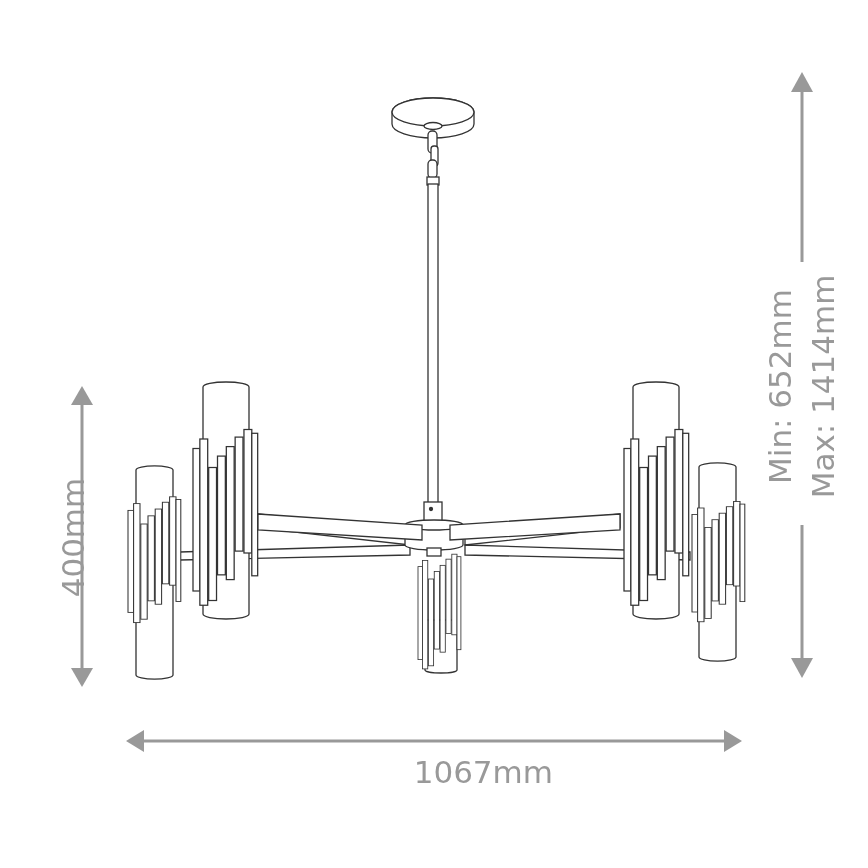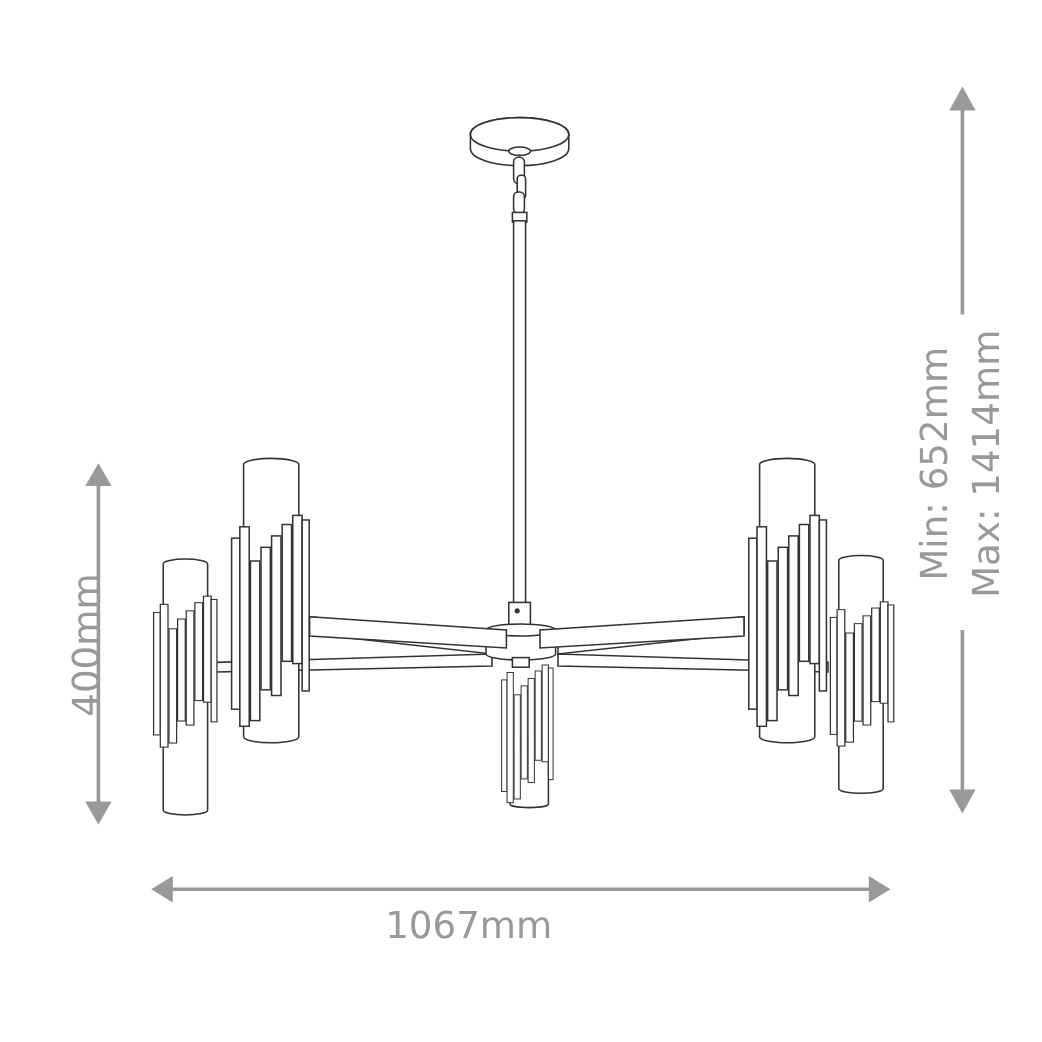--- a/index.html
+++ b/index.html
@@ -8,21 +8,21 @@
     .dim-label {
       position: absolute;
       font-family: "DejaVu Sans", sans-serif;
       color: #999999;
       font-size: 31px;
       white-space: nowrap;
       line-height: 1;
     }
     .vert { transform: rotate(-90deg); transform-origin: center center; }
     #lbl-height { left: -2px; top: 522px; width: 150px; text-align: center; }
-    #lbl-width { left: 321px; top: 757px; width: 200px; text-align: left; }
+    #lbl-width { left: 353px; top: 757px; width: 200px; text-align: right; }
     #lbl-min { left: 660px; top: 371px; width: 240px; text-align: center; }
     #lbl-max { left: 703px; top: 371px; width: 240px; text-align: center; }
   </style>
 </head>
 <body>
 
 <svg class="canvas" width="868" height="868" viewBox="0 0 868 868" xmlns="http://www.w3.org/2000/svg">
   <defs>
     <g id="barcluster" fill="#ffffff" stroke="#333" stroke-width="1.3">
       <rect x="0" y="30" width="7" height="150"></rect>

